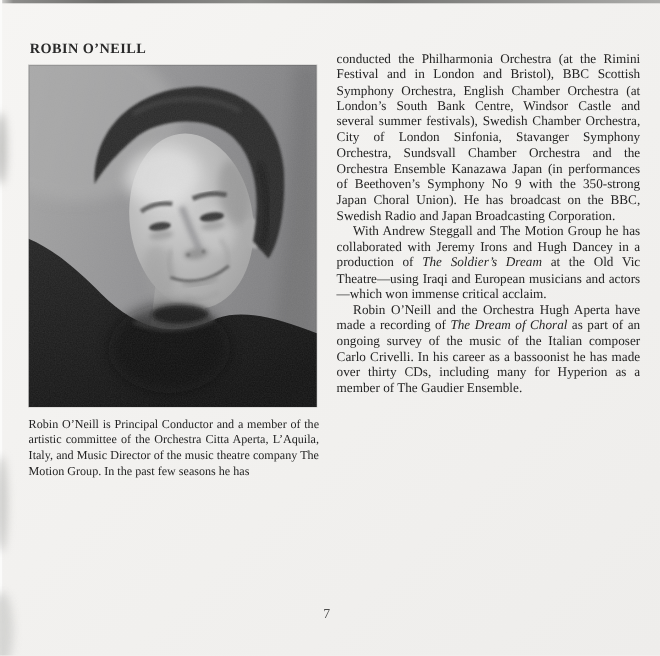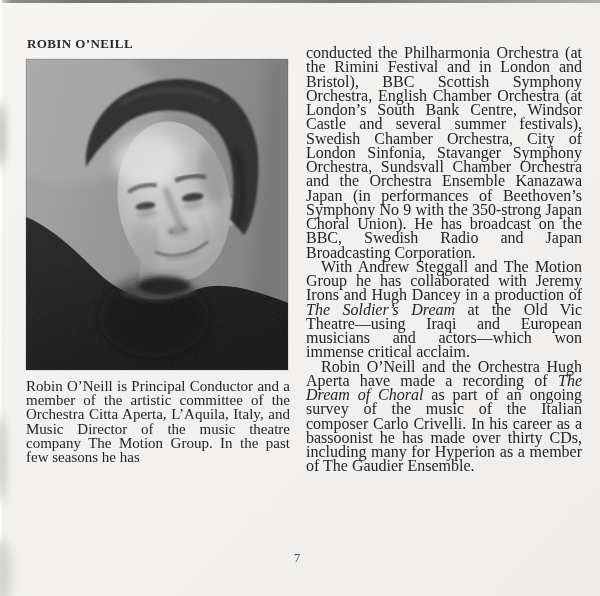--- a/index.html
+++ b/index.html
@@ -30,25 +30,25 @@
   }
   
   .photo{
     position:absolute;left:26px;top:59px;width:262px;height:311px;margin:0;
     box-shadow:0 0 0 .5px rgba(40,40,40,.18);
   }
   .photo svg{display:block;width:100%;height:100%;}
   
   .caption{
     position:absolute;left:26px;top:379px;width:264px;margin:0;
-    font-size:15px;line-height:14.2px;text-align:justify;color:#242424;
+    font-size:11px;line-height:14.2px;text-align:justify;color:#242424;
   }
   .bodycol{
     position:absolute;left:306px;top:46px;width:276px;
-    font-size:16px;line-height:14.25px;text-align:justify;color:#242424;
+    font-size:12px;line-height:14.25px;text-align:justify;color:#242424;
   }
   .bodycol p{margin:0;}
   .bodycol p.indent{text-indent:15px;}
   .pageno{
     position:absolute;left:0;right:6px;top:551px;margin:0;
     text-align:center;font-size:12.5px;color:#4c4c4c;
   }
 </style>
 </head>
 <body>

